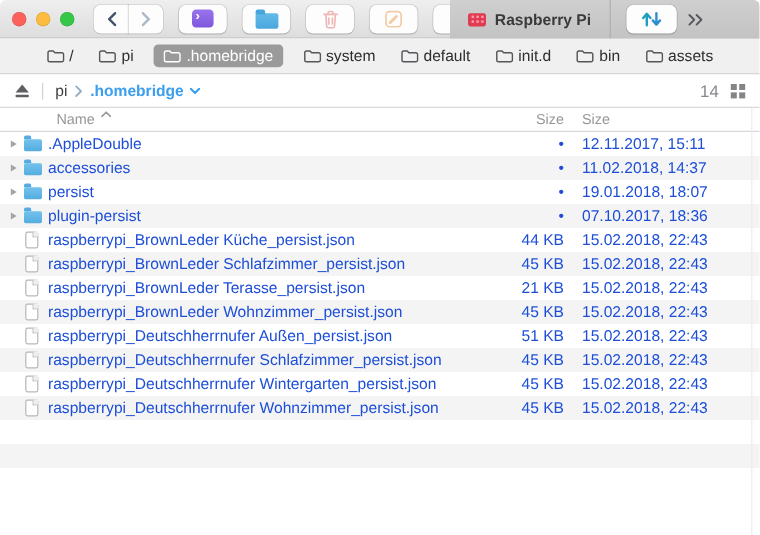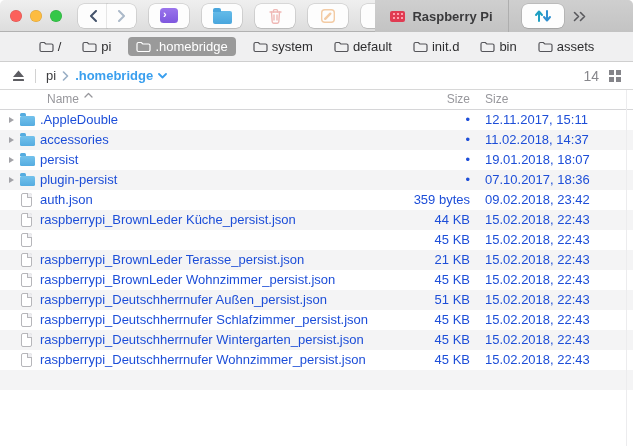--- a/index.html
+++ b/index.html
@@ -267,32 +267,27 @@
   </div>
   <div class="row">
     <span class="disclosure"></span>
     <span class="folder-glyph"></span>
     <span class="cell c-name">plugin-persist</span>
     <span class="cell c-size">•</span>
     <span class="cell c-date">07.10.2017, 18:36</span>
   </div>
   <div class="row">
     <span class="file-glyph"></span>
-    <span class="cell c-name">auth.json</span>
-    <span class="cell c-size">359 bytes</span>
-    <span class="cell c-date">09.02.2018, 23:42</span>
-  </div>
-  <div class="row">
-    <span class="file-glyph"></span>
     <span class="cell c-name">raspberrypi_BrownLeder Küche_persist.json</span>
     <span class="cell c-size">44 KB</span>
     <span class="cell c-date">15.02.2018, 22:43</span>
   </div>
   <div class="row">
     <span class="file-glyph"></span>
+    <span class="cell c-name">raspberrypi_BrownLeder Schlafzimmer_persist.json</span>
     <span class="cell c-size">45 KB</span>
     <span class="cell c-date">15.02.2018, 22:43</span>
   </div>
   <div class="row">
     <span class="file-glyph"></span>
     <span class="cell c-name">raspberrypi_BrownLeder Terasse_persist.json</span>
     <span class="cell c-size">21 KB</span>
     <span class="cell c-date">15.02.2018, 22:43</span>
   </div>
   <div class="row">

